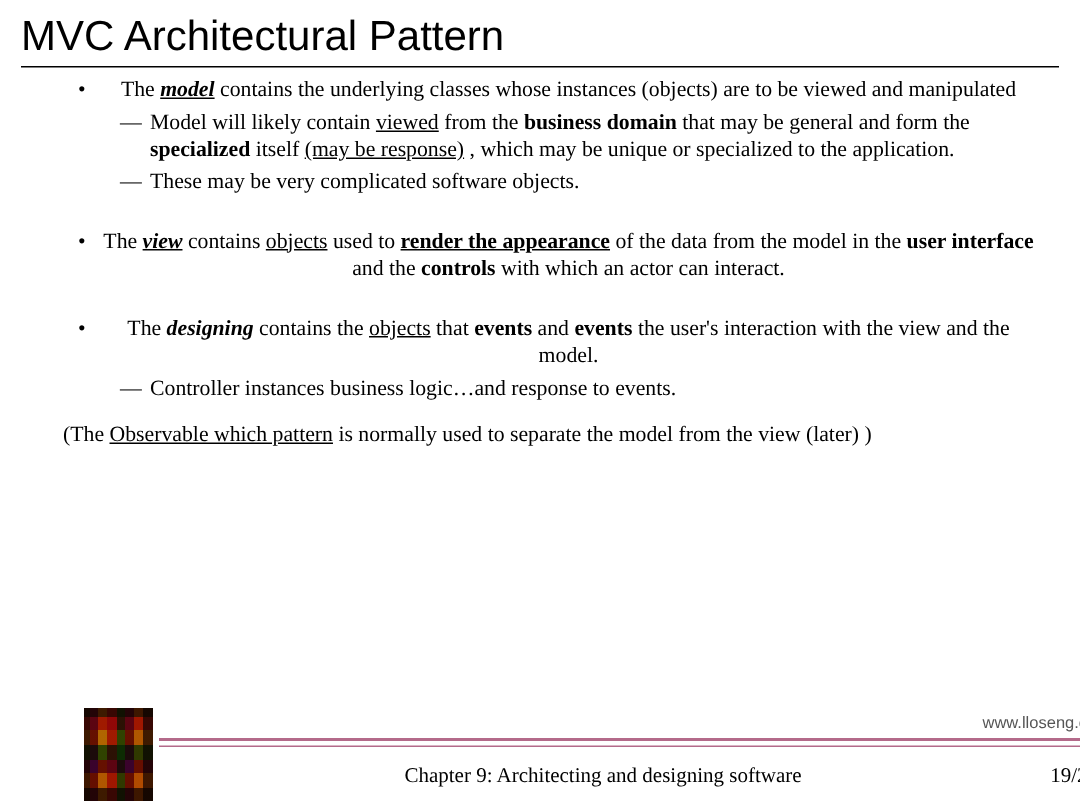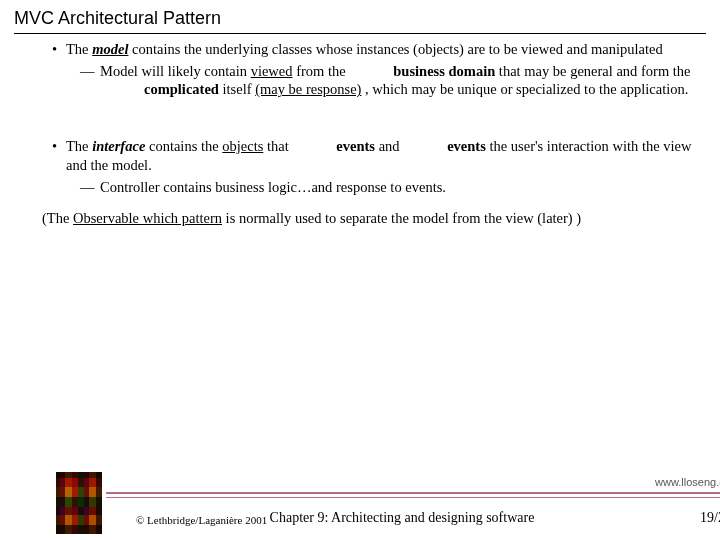--- a/index.html
+++ b/index.html
@@ -7,37 +7,38 @@
     padding: 0;
     width: 720px;
     height: 540px;
     font-family: "Times New Roman", Times, serif;
     background: #fff;
     position: relative;
     overflow: hidden;
   }
   .title {
     font-family: Arial, Helvetica, sans-serif;
-    font-size: 18px;
+    font-size: 28px;
     margin: 8px 0 4px 14px;
     font-weight: normal;
   }
   .title-underline {
     border-bottom: 1.5px solid #000;
     margin: 0 14px 6px 14px;
   }
   .content {
     margin: 0 28px 0 52px;
     font-size: 14.5px;
     line-height: 1.25;
   }
   .bullet-item {
     position: relative;
     padding-left: 14px;
     margin-bottom: 4px;
+    text-align: center;
   }
   .bullet-item::before {
     content: "•";
     position: absolute;
     left: 0;
     top: 0;
   }
   .dash-item {
     position: relative;
     padding-left: 48px;
@@ -45,21 +46,21 @@
   }
   .dash-item::before {
     content: "—";
     position: absolute;
     left: 28px;
     top: 0;
   }
   .section-gap { height: 18px; }
   .bi { font-weight: bold; font-style: italic; }
   .u { text-decoration: underline; }
-  .b { font-weight: bold; margin-left: 44px; }
+  .b { font-weight: bold; }
   .note {
     margin: 14px 22px 0 42px;
     font-size: 14.5px;
   }
   .footer-band {
     position: absolute;
     left: 0;
     bottom: 0;
     width: 720px;
     height: 74px;
@@ -125,35 +126,36 @@
 <body>
 
 <h1 class="title">MVC Architectural Pattern</h1>
 <div class="title-underline"></div>
 
 <div class="content">
 
   <div class="bullet-item">
     <span>The </span><span class="bi u">model</span><span> contains the underlying classes whose instances (objects) are to be viewed and manipulated</span>
   </div>
-  <div class="dash-item">Model will likely contain <span class="u">viewed</span> from the <span class="b">business domain</span> that may be general and form the <span class="b">complicated</span> itself <span class="u">(may be response)</span> , which may be unique or specialized to the application.</div>
+  <div class="dash-item">Model will likely contain <span class="u">viewed</span> from the <span class="b">business domain</span> that may be general and form the <span class="b">specialized</span> itself <span class="u">(may be response)</span> , which may be unique or specialized to the application.</div>
+  <div class="dash-item">These may be very complicated software objects.</div>
 
   <div class="section-gap"></div>
 
+  <div class="bullet-item">The <span class="bi u">view</span> contains <span class="u">objects</span> used to <span class="b u">render the appearance</span> of the data from the model in the <span class="b">user interface</span> and the <span class="b">controls</span> with which an actor can interact.</div>
 
   <div class="section-gap"></div>
 
-  <div class="bullet-item">The <span class="bi">interface</span> contains the <span class="u">objects</span> that <span class="b">events</span> and <span class="b">events</span> the user's interaction with the view and the model.</div>
-  <div class="dash-item">Controller contains business logic…and response to events.</div>
+  <div class="bullet-item">The <span class="bi">designing</span> contains the <span class="u">objects</span> that <span class="b">events</span> and <span class="b">events</span> the user's interaction with the view and the model.</div>
+  <div class="dash-item">Controller instances business logic…and response to events.</div>
 
 </div>
 
 <div class="note">(The <span class="u">Observable which pattern</span> is normally used to separate the model from the view   (later) )</div>
 
 <div class="footer-band">
   <div class="url">www.lloseng.com</div>
   <div class="hr1"></div>
   <div class="hr2"></div>
   <div class="weave"></div>
-  <div class="copyright">© Lethbridge/Laganière 2001</div>
   <div class="chapter">Chapter 9: Architecting and designing software</div>
   <div class="pagenum">19/26</div>
 </div>
 
 </body></html>

